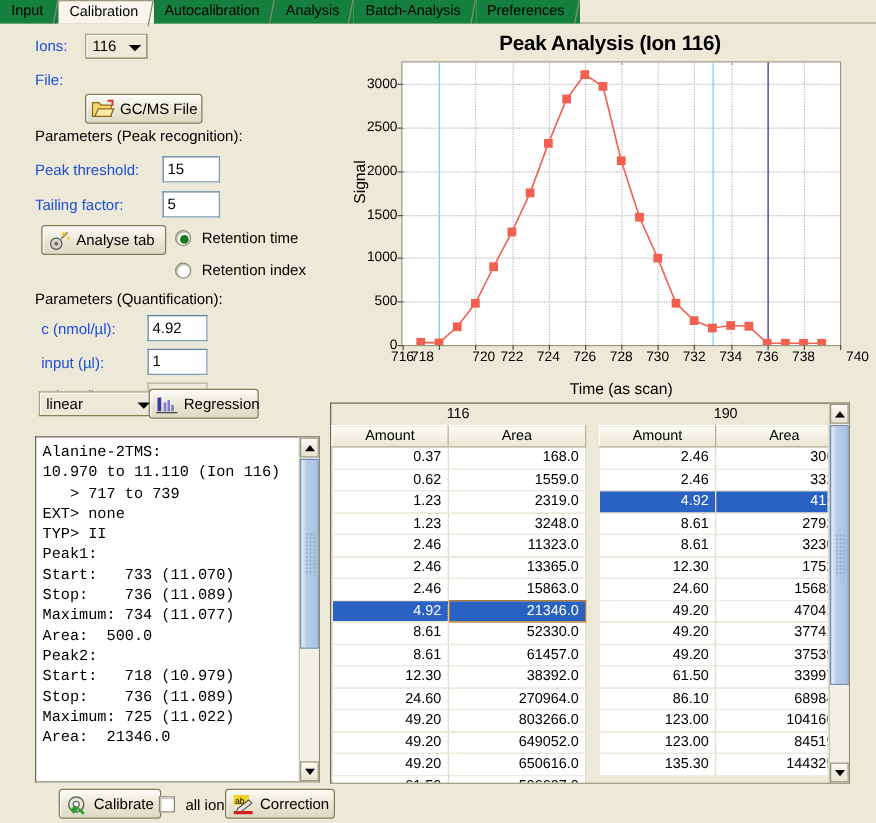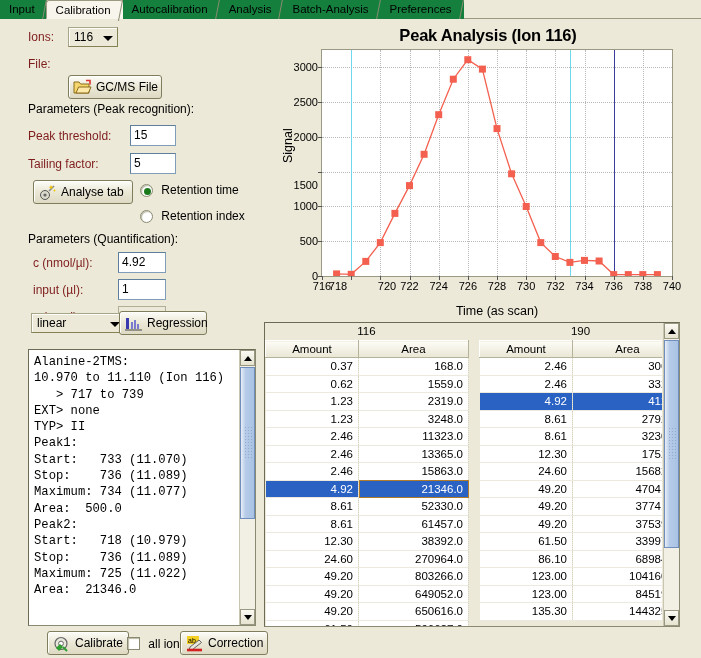--- a/index.html
+++ b/index.html
@@ -58,21 +58,21 @@
   .content {
     position: absolute; left: 0; top: 19px;
     width: 701px; height: 639px;
     background: #ece9d8;
   }
 
   
   .params { position: absolute; left: 0; top: 0; width: 268px; height: 300px; }
 
   .row { position: absolute; height: 20px; }
-  .lbl { font-size: 12px; color: #7f1d1d; white-space: nowrap; line-height: 20px; }
+  .lbl { font-size: 12px; color: #1d4ed8; white-space: nowrap; line-height: 20px; }
   .sectlbl { font-size: 12px; color: #000; white-space: nowrap; }
 
   .combo {
     display: inline-block; position: relative;
     height: 20px; background: #ece9d8;
     border: 1px solid #848254;
     border-top-color: #a8a68a; border-left-color: #a8a68a;
     box-shadow: inset 1px 1px 0 #fdfdf8;
     font-size: 12px; line-height: 18px;
     padding-left: 5px; cursor: default;
@@ -426,32 +426,32 @@
           <div class="gridv" style="left: 262.5px;"></div>
           <div class="xtick" style="left: 262.5px;"></div>
           <div class="xlab" style="left: 262.5px;">734</div>
           <div class="gridv" style="left: 291.667px;"></div>
           <div class="xtick" style="left: 291.667px;"></div>
           <div class="xlab" style="left: 291.667px;">736</div>
           <div class="gridv" style="left: 320.833px;"></div>
           <div class="xtick" style="left: 320.833px;"></div>
           <div class="xlab" style="left: 320.833px;">738</div>
           <div class="xtick" style="left: 350px;"></div>
-          <div class="xlab" style="left: 350px;">740</div>
+          <div class="xlab" style="left: 364px;">740</div>
           <div class="ytick" style="top: 226px;"></div>
           <div class="ylab" style="top: 226px;">0</div>
           <div class="gridh" style="top: 191.231px;"></div>
           <div class="ytick" style="top: 191.231px;"></div>
           <div class="ylab" style="top: 191.231px;">500</div>
           <div class="gridh" style="top: 156.462px;"></div>
           <div class="ytick" style="top: 156.462px;"></div>
           <div class="ylab" style="top: 156.462px;">1000</div>
           <div class="gridh" style="top: 121.692px;"></div>
           <div class="ytick" style="top: 121.692px;"></div>
-          <div class="ylab" style="top: 121.692px; margin-top: 13px;">1500</div>
+          <div class="ylab" style="top: 121.692px;">1500</div>
           <div class="gridh" style="top: 86.9231px;"></div>
           <div class="ytick" style="top: 86.9231px;"></div>
           <div class="ylab" style="top: 86.9231px;">2000</div>
           <div class="gridh" style="top: 52.1538px;"></div>
           <div class="ytick" style="top: 52.1538px;"></div>
           <div class="ylab" style="top: 52.1538px;">2500</div>
           <div class="gridh" style="top: 17.3846px;"></div>
           <div class="ytick" style="top: 17.3846px;"></div>
           <div class="ylab" style="top: 17.3846px;">3000</div>
           <div class="vmark" style="left: 29.1667px; background: rgb(111, 216, 239);"></div>

